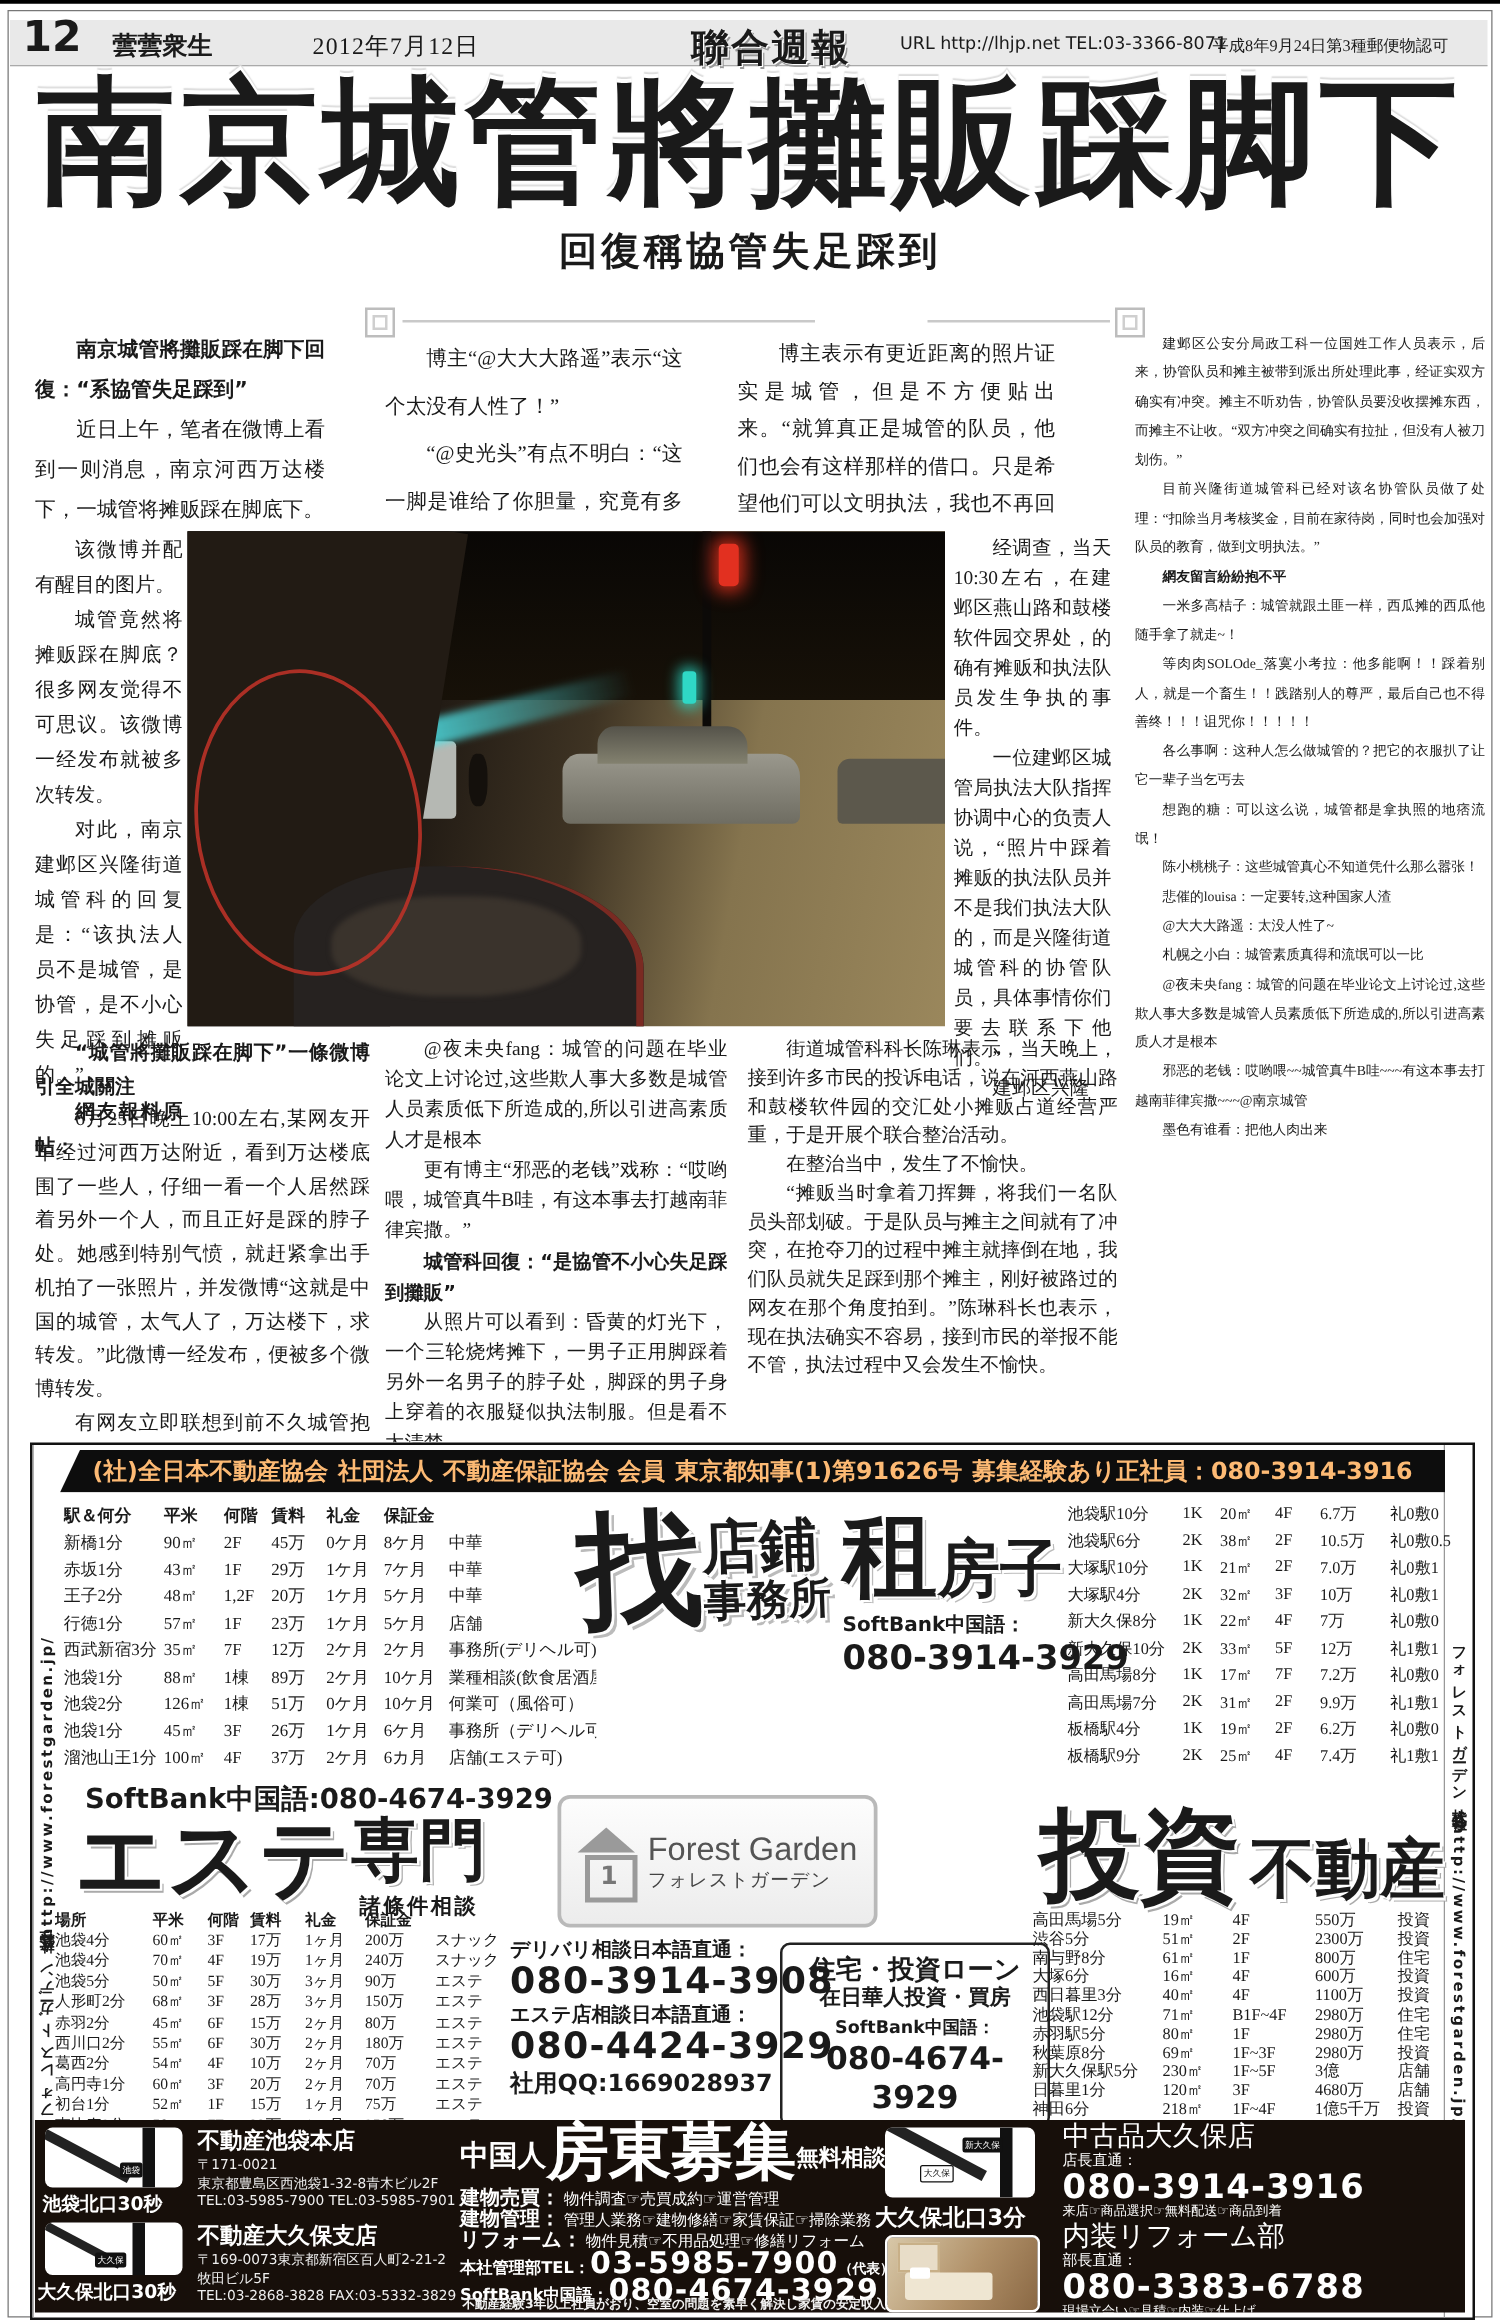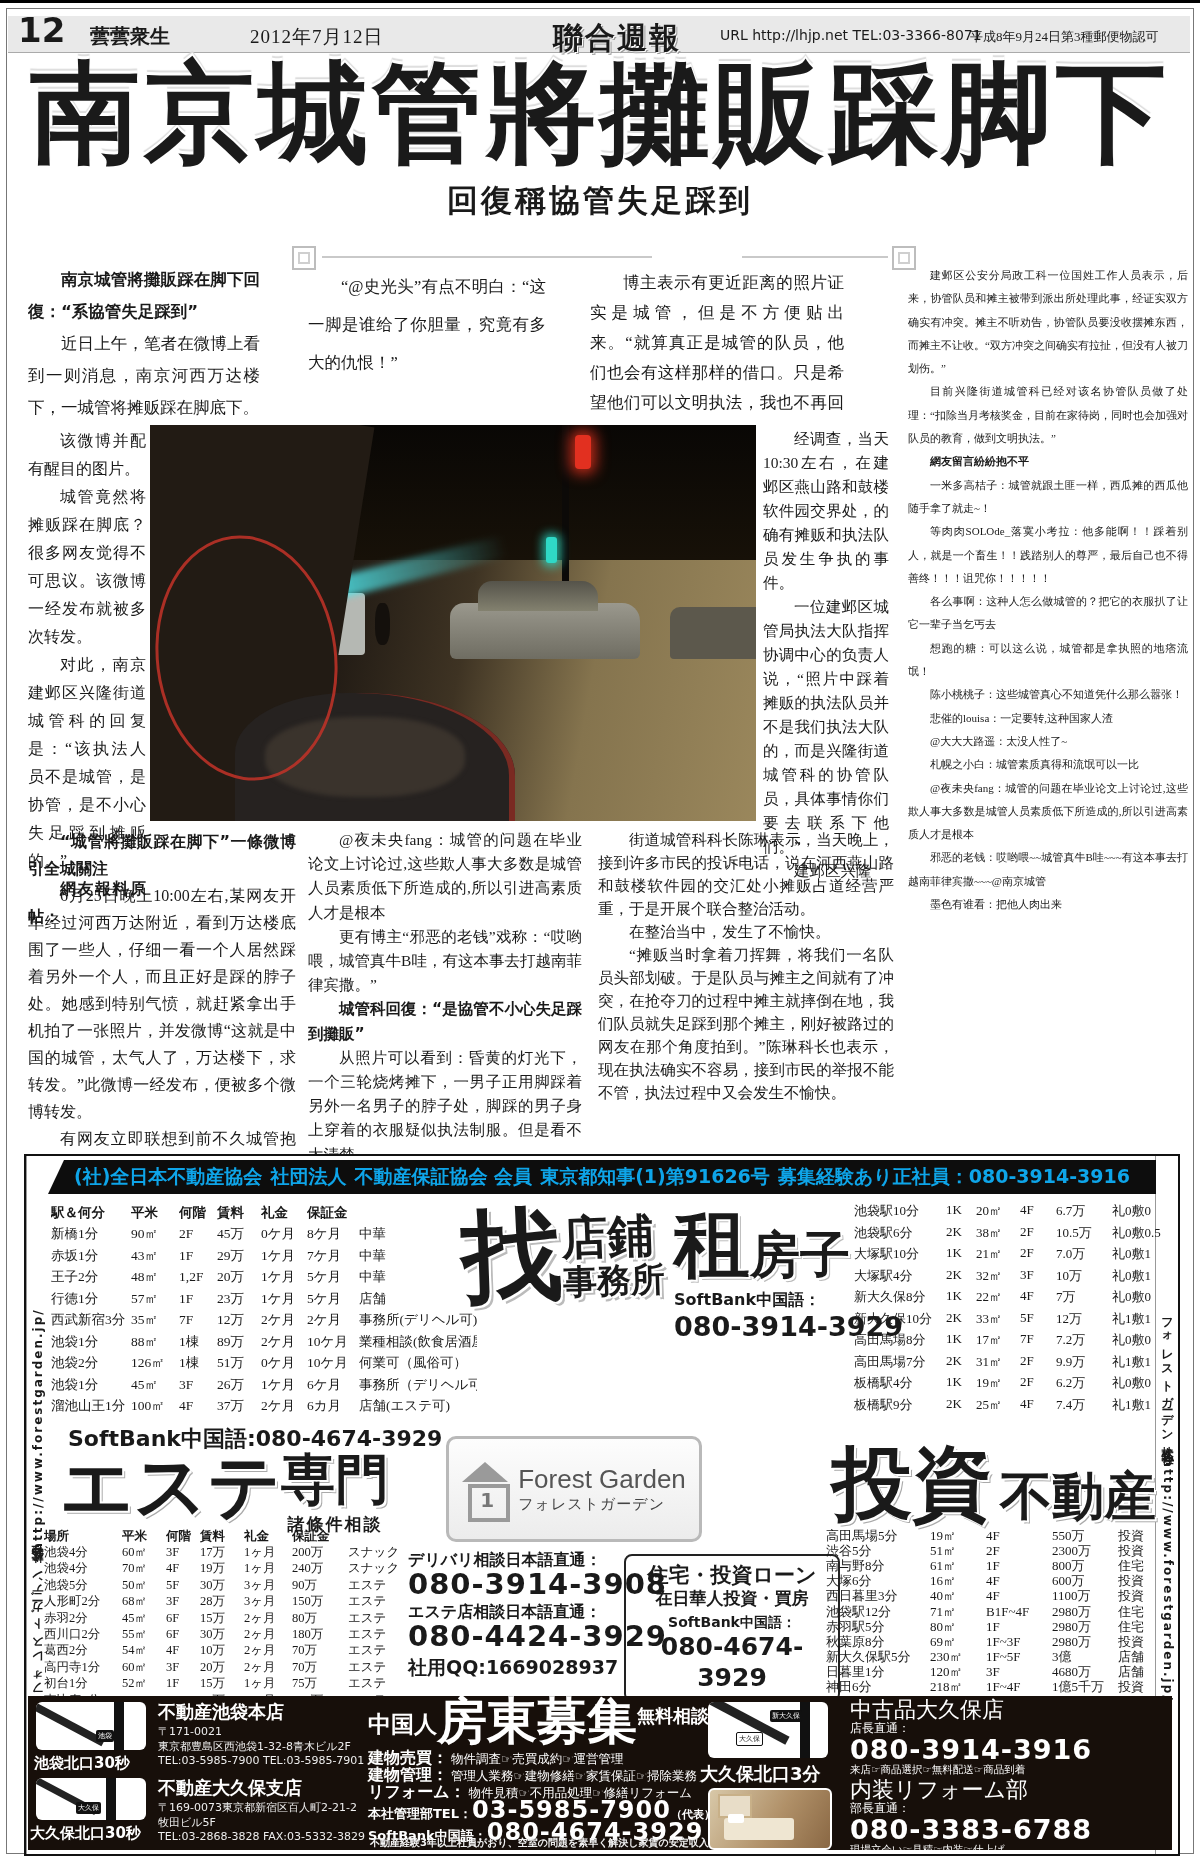--- a/index.html
+++ b/index.html
@@ -62,21 +62,21 @@
   .ph-mirror{position:absolute;left:85px;top:268px;width:280px;height:150px;background:#262220;
              border-radius:40% 55% 8px 8px;box-shadow:-6px 0 0 #7a2a22 inset;}
   .ph-mirror::after{content:"";position:absolute;left:30px;top:24px;width:200px;height:80px;background:#3a332c;
              border-radius:45%;filter:blur(2px);}
   
   .adbox{position:absolute;left:24px;top:1154px;width:1152px;height:698px;border:2px solid #111;background:#fff;}
   .rail{position:absolute;top:0;width:22px;height:100%;writing-mode:vertical-rl;text-orientation:mixed;
         font:bold 12px "DejaVu Sans",sans-serif;letter-spacing:2px;display:flex;align-items:center;justify-content:center;}
   .rail.left{left:0;border-right:1px solid #999;transform:rotate(180deg);}
   .rail.right{right:0;border-left:1px solid #999;}
-  .banner{position:absolute;left:22px;top:4px;width:1108px;height:34px;background:#0d0d0d;color:#0ea5e9;
+  .banner{position:absolute;left:22px;top:4px;width:1108px;height:34px;background:#0d0d0d;color:#fdba74;
           display:flex;align-items:center;justify-content:space-between;padding:0 26px;box-sizing:border-box;
           font:bold 19px "DejaVu Sans",sans-serif;clip-path:polygon(16px 0,100% 0,100% 100%,0 100%);text-align:center;}
   .trow{display:flex;}
   .tcell{display:inline-block;overflow:hidden;white-space:nowrap;}
   .t-left{position:absolute;left:25px;top:46px;font:13.5px "Liberation Serif",serif;}
   .t-left .trow{height:21.5px;align-items:center;}
   .t-left .tcell:nth-child(1){width:80px;}.t-left .tcell:nth-child(2){width:48px;}
   .t-left .tcell:nth-child(3){width:38px;}.t-left .tcell:nth-child(4){width:44px;}
   .t-left .tcell:nth-child(5){width:46px;}.t-left .tcell:nth-child(6){width:52px;}
   .t-left .tcell:nth-child(7){width:118px;}
@@ -146,21 +146,21 @@
   .map .road-d{position:absolute;background:#222;transform:rotate(28deg);}
   .map .stn{position:absolute;background:#111;color:#fff;font:7px "DejaVu Sans",sans-serif;padding:1px 2px;border-radius:2px;}
   .map .stn.white{background:#fff;color:#111;border:1px solid #111;}
   .maplabel{position:absolute;font:bold 15px "DejaVu Sans",sans-serif;color:#fff;}
   .shop{position:absolute;line-height:1.25;}
   .shop .nm{font:bold 18px "DejaVu Sans",sans-serif;}
   .shop .ad{font:11px "DejaVu Sans",sans-serif;color:#eee;}
   .owner-head{position:absolute;left:340px;top:0px;display:flex;align-items:flex-end;font-family:"DejaVu Sans",sans-serif;font-weight:bold;}
   .owner-head .cn{font-size:23px;margin-bottom:6px;}
   .owner-head .big{font-size:50px;line-height:1;}
-  .owner-head .free{font-size:18px;margin-bottom:18px;}
+  .owner-head .free{font-size:18px;margin-bottom:8px;}
   .owner-lines{position:absolute;left:340px;top:52px;font-family:"DejaVu Sans",sans-serif;}
   .owner-lines .prow{height:17px;font-size:12.5px;}
   .owner-lines .prow b{font-size:16px;margin-right:3px;}
   .tel-row{position:absolute;left:340px;font-family:"DejaVu Sans",sans-serif;font-weight:bold;display:flex;align-items:baseline;}
   .tel-row .lab{font-size:13px;}.tel-row .num{font-size:24px;letter-spacing:1px;}.tel-row .nt{font-size:11px;}
   .finenote{position:absolute;left:342px;top:140px;width:470px;font:bold 10px "DejaVu Sans",sans-serif;color:#f2f2f2;}
   .rshop{position:absolute;font-family:"DejaVu Sans",sans-serif;line-height:1.08;}
   .rshop .nm{font-size:22px;font-weight:normal;}
   .rshop .lb{font-size:12px;}
   .rshop .ph{font-size:27px;font-weight:bold;letter-spacing:1px;}
@@ -200,20 +200,21 @@
       <p class="bh">南京城管將攤販踩在脚下回復：“系協管失足踩到”</p>
       <p>近日上午，笔者在微博上看到一则消息，南京河西万达楼下，一城管将摊贩踩在脚底下。</p>
     </div>
   <div class="blk cnar" style="left:28px;top:427px;width:118px;height:498px;">
       <p>该微博并配有醒目的图片。</p>
       <p>城管竟然将摊贩踩在脚底？很多网友觉得不可思议。该微博一经发布就被多次转发。</p>
       <p>对此，南京建邺区兴隆街道城管科的回复是：“该执法人员不是城管，是协管，是不小心失足踩到摊贩的。”</p>
       <p class="bh">網友報料原帖：</p>
     </div>
   <div class="blk cw38" style="left:308px;top:268px;width:238px;height:156px;">
+      <p>博主“@大大大路遥”表示“这个太没有人性了！”</p>
       <p>“@史光头”有点不明白：“这一脚是谁给了你胆量，究竟有多大的仇恨！”</p>
     </div>
   <div class="blk cw30" style="left:590px;top:268px;width:254px;height:156px;">
       <p>博主表示有更近距离的照片证实是城管，但是不方便贴出来。“就算真正是城管的队员，他们也会有这样那样的借口。只是希望他们可以文明执法，我也不再回应！”</p>
     </div>
   <div class="blk cside" style="left:763px;top:427px;width:126px;height:482px;">
       <p>经调查，当天10:30左右，在建邺区燕山路和鼓楼软件园交界处，的确有摊贩和执法队员发生争执的事件。</p>
       <p>一位建邺区城管局执法大队指挥协调中心的负责人说，“照片中踩着摊贩的执法队员并不是我们执法大队的，而是兴隆街道城管科的协管队员，具体事情你们要去联系下他们。”</p>
       <p>建邺区兴隆</p>
     </div>

